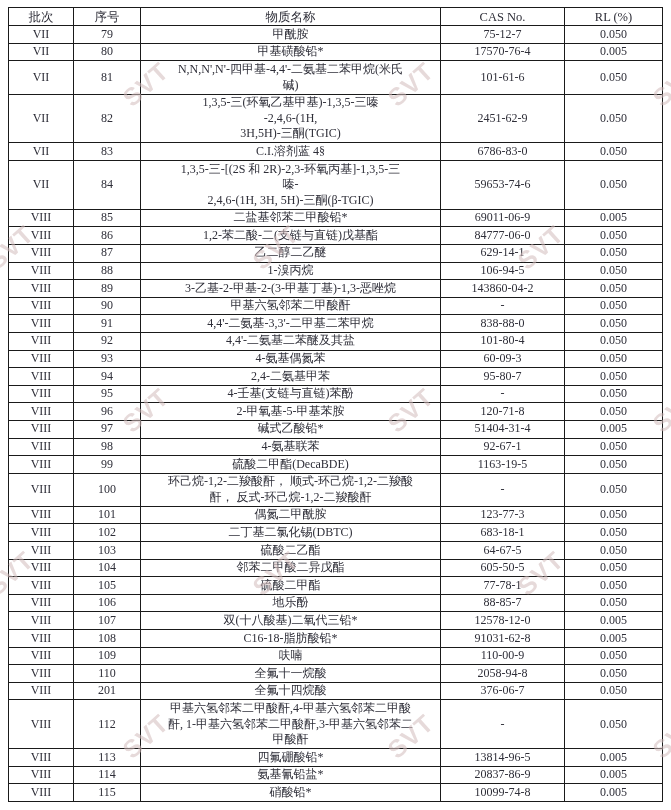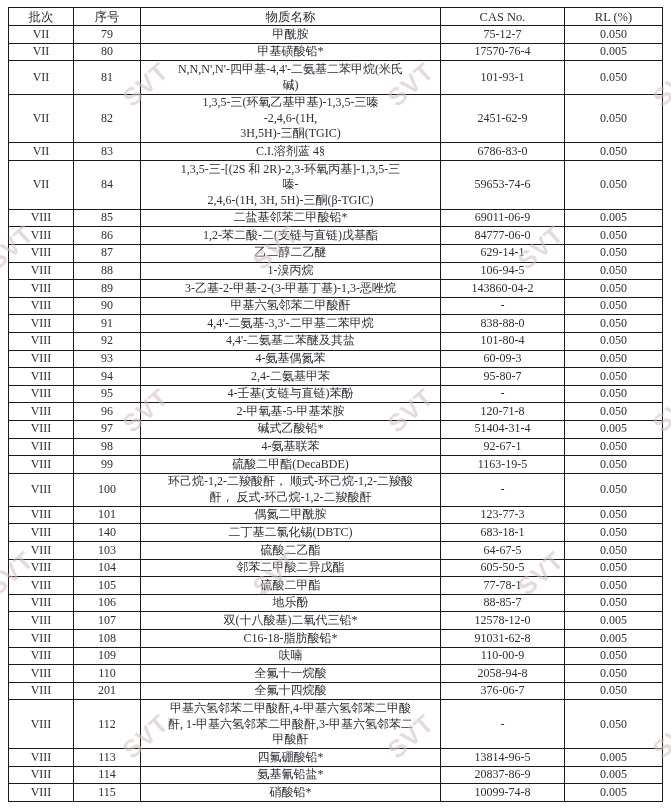--- a/index.html
+++ b/index.html
@@ -118,21 +118,21 @@
         <td>80</td>
         <td class="name-cell">甲基磺酸铅*</td>
         <td>17570-76-4</td>
         <td>0.005</td>
       </tr>
       <tr>
         <td>VII</td>
         <td>81</td>
         <td class="name-cell">N,N,N',N'-四甲基-4,4'-二氨基二苯甲烷(米氏
 碱)</td>
-        <td>101-93-1</td>
+        <td>101-61-6</td>
         <td>0.050</td>
       </tr>
       <tr>
         <td>VII</td>
         <td>82</td>
         <td class="name-cell">1,3,5-三(环氧乙基甲基)-1,3,5-三嗪
 -2,4,6-(1H,
 3H,5H)-三酮(TGIC)</td>
         <td>2451-62-9</td>
         <td>0.050</td>
@@ -268,21 +268,21 @@
       </tr>
       <tr>
         <td>VIII</td>
         <td>101</td>
         <td class="name-cell">偶氮二甲酰胺</td>
         <td>123-77-3</td>
         <td>0.050</td>
       </tr>
       <tr>
         <td>VIII</td>
-        <td>140</td>
+        <td>102</td>
         <td class="name-cell">二丁基二氯化锡(DBTC)</td>
         <td>683-18-1</td>
         <td>0.050</td>
       </tr>
       <tr>
         <td>VIII</td>
         <td>103</td>
         <td class="name-cell">硫酸二乙酯</td>
         <td>64-67-5</td>
         <td>0.050</td>

